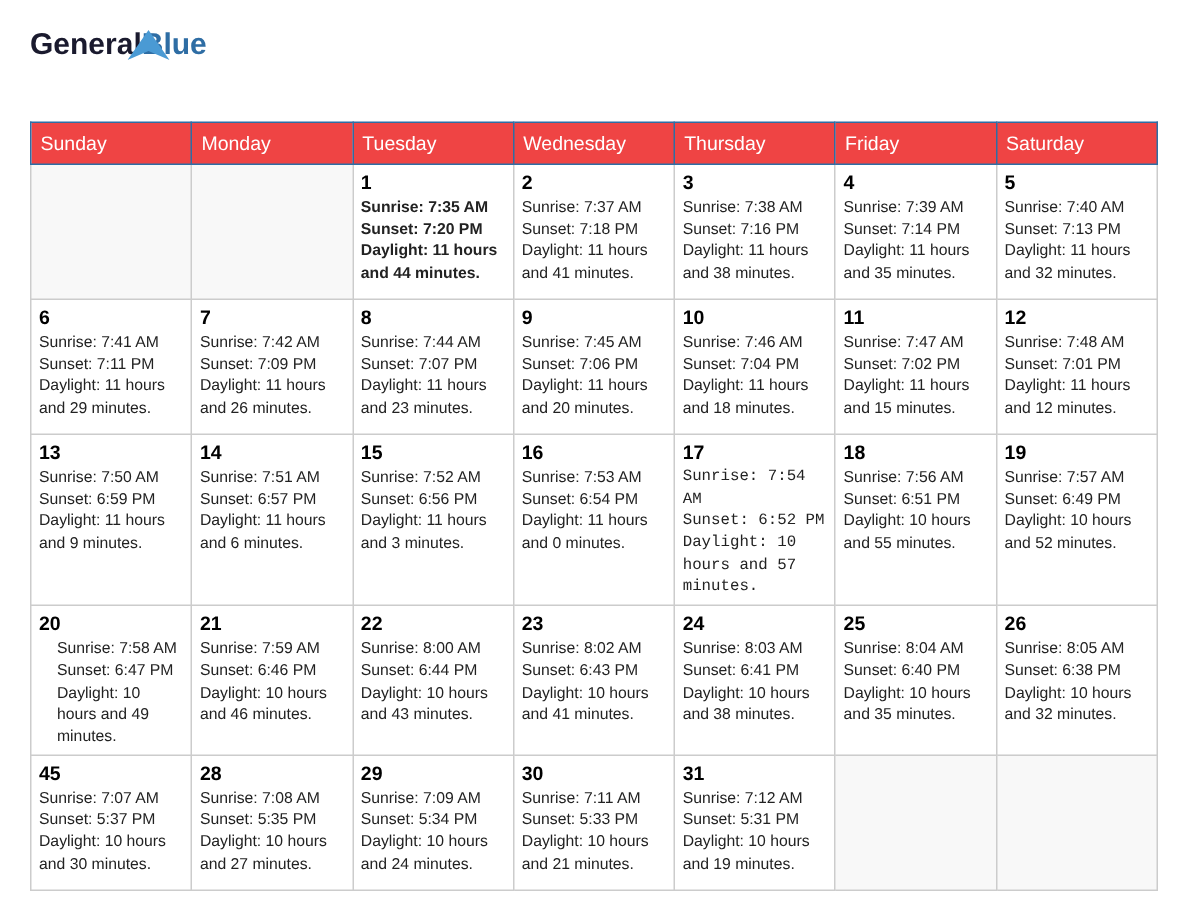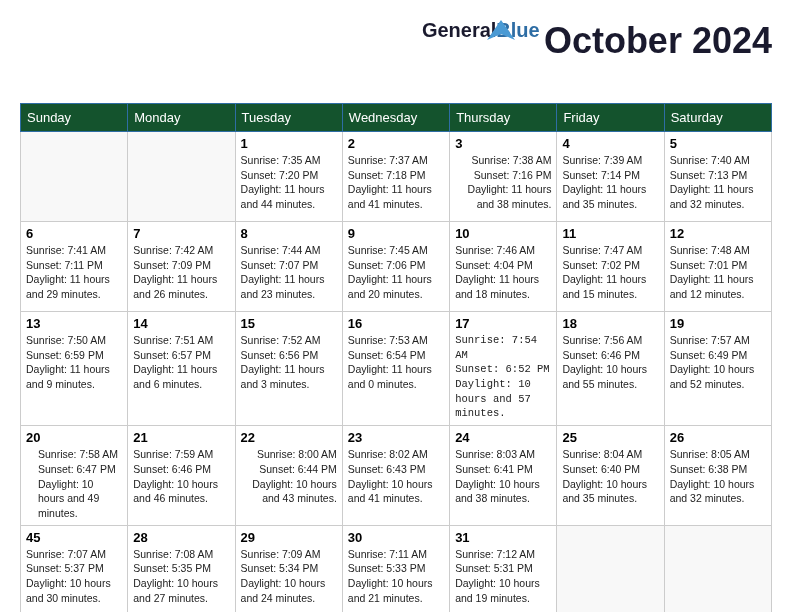--- a/index.html
+++ b/index.html
@@ -5,44 +5,44 @@
     * { box-sizing: border-box; margin: 0; padding: 0; }
     body {
       font-family: Arial, sans-serif;
       background: #fff;
       width: 792px;
       min-height: 612px;
       padding: 20px;
     }
     .header {
       display: flex;
-      justify-content: flex-end;
+      justify-content: space-between;
       align-items: flex-start;
-      margin-bottom: 28px;
+      margin-bottom: 6px;
       gap: 32px;
     }
     .title-block {
       text-align: right;
     }
     .month-title {
       font-size: 36px;
       font-weight: bold;
       color: #1a1a2e;
     }
     .location {
       font-size: 16px;
       color: #444;
     }
     .calendar {
       width: 100%;
       border-collapse: collapse;
       font-size: 11px;
     }
     .calendar th {
-      background-color: #14532d;
+      background-color: #ef4444;
       color: #fff;
       text-align: left;
       padding: 6px 6px;
       font-size: 13px;
       font-weight: normal;
       border: 1px solid #2e6da4;
     }
     .calendar td {
       border: 1px solid #ccc;
       vertical-align: top;
@@ -93,21 +93,20 @@
         <span class="logo-general">General</span>
         <span class="logo-blue">Blue</span>
       </div>
 
       <svg width="30" height="22" viewBox="0 0 30 22" style="position:absolute; top:0; right:-5px;">
         <polygon points="0,20 14,0 28,20 14,14" fill="#4a9ad4"></polygon>
       </svg>
     </div>
   </div>
   <div class="title-block">
-    <div class="month-title">October 2024</div>
   </div>
 </div>
 
 <table class="calendar">
   <thead>
     <tr>
     <th>Sunday</th>
         <th>Monday</th>
         <th>Tuesday</th>
         <th>Wednesday</th>
@@ -115,33 +114,33 @@
         <th>Friday</th>
         <th>Saturday</th>
       </tr>
   </thead>
   <tbody id="calendar-body">
   <tr>
         <td class="empty"></td>
         <td class="empty"></td>
         <td>
           <span class="day-num">1</span>
-          <div class="day-info" style="white-space: pre-line;">Sunrise: 7:35 AM
+          <div class="day-info" style="white-space: pre-line; font-weight: bold;">Sunrise: 7:35 AM
 Sunset: 7:20 PM
 Daylight: 11 hours and 44 minutes.</div>
         </td>
         <td>
           <span class="day-num">2</span>
           <div class="day-info" style="white-space: pre-line;">Sunrise: 7:37 AM
 Sunset: 7:18 PM
 Daylight: 11 hours and 41 minutes.</div>
         </td>
         <td>
           <span class="day-num">3</span>
-          <div class="day-info" style="white-space: pre-line; text-align: right;">Sunrise: 7:38 AM
+          <div class="day-info" style="white-space: pre-line;">Sunrise: 7:38 AM
 Sunset: 7:16 PM
 Daylight: 11 hours and 38 minutes.</div>
         </td>
         <td>
           <span class="day-num">4</span>
           <div class="day-info" style="white-space: pre-line;">Sunrise: 7:39 AM
 Sunset: 7:14 PM
 Daylight: 11 hours and 35 minutes.</div>
         </td>
         <td>
@@ -172,21 +171,21 @@
         </td>
         <td>
           <span class="day-num">9</span>
           <div class="day-info" style="white-space: pre-line;">Sunrise: 7:45 AM
 Sunset: 7:06 PM
 Daylight: 11 hours and 20 minutes.</div>
         </td>
         <td>
           <span class="day-num">10</span>
           <div class="day-info" style="white-space: pre-line;">Sunrise: 7:46 AM
-Sunset: 4:04 PM
+Sunset: 7:04 PM
 Daylight: 11 hours and 18 minutes.</div>
         </td>
         <td>
           <span class="day-num">11</span>
           <div class="day-info" style="white-space: pre-line;">Sunrise: 7:47 AM
 Sunset: 7:02 PM
 Daylight: 11 hours and 15 minutes.</div>
         </td>
         <td>
           <span class="day-num">12</span>
@@ -222,21 +221,21 @@
         </td>
         <td>
           <span class="day-num">17</span>
           <div class="day-info" style="white-space: pre-line; font-family: Liberation Mono, monospace;">Sunrise: 7:54 AM
 Sunset: 6:52 PM
 Daylight: 10 hours and 57 minutes.</div>
         </td>
         <td>
           <span class="day-num">18</span>
           <div class="day-info" style="white-space: pre-line;">Sunrise: 7:56 AM
-Sunset: 6:46 PM
+Sunset: 6:51 PM
 Daylight: 10 hours and 55 minutes.</div>
         </td>
         <td>
           <span class="day-num">19</span>
           <div class="day-info" style="white-space: pre-line;">Sunrise: 7:57 AM
 Sunset: 6:49 PM
 Daylight: 10 hours and 52 minutes.</div>
         </td>
       </tr>
       <tr>
@@ -247,21 +246,21 @@
 Daylight: 10 hours and 49 minutes.</div>
         </td>
         <td>
           <span class="day-num">21</span>
           <div class="day-info" style="white-space: pre-line;">Sunrise: 7:59 AM
 Sunset: 6:46 PM
 Daylight: 10 hours and 46 minutes.</div>
         </td>
         <td>
           <span class="day-num">22</span>
-          <div class="day-info" style="white-space: pre-line; text-align: right;">Sunrise: 8:00 AM
+          <div class="day-info" style="white-space: pre-line;">Sunrise: 8:00 AM
 Sunset: 6:44 PM
 Daylight: 10 hours and 43 minutes.</div>
         </td>
         <td>
           <span class="day-num">23</span>
           <div class="day-info" style="white-space: pre-line;">Sunrise: 8:02 AM
 Sunset: 6:43 PM
 Daylight: 10 hours and 41 minutes.</div>
         </td>
         <td>

